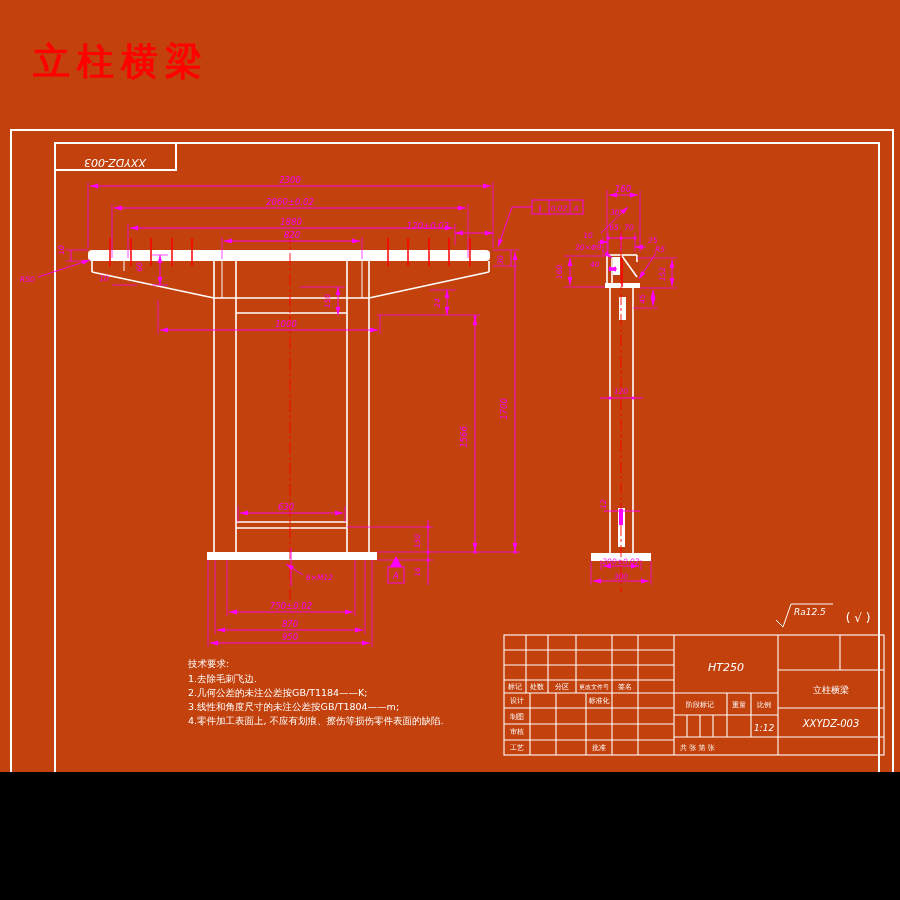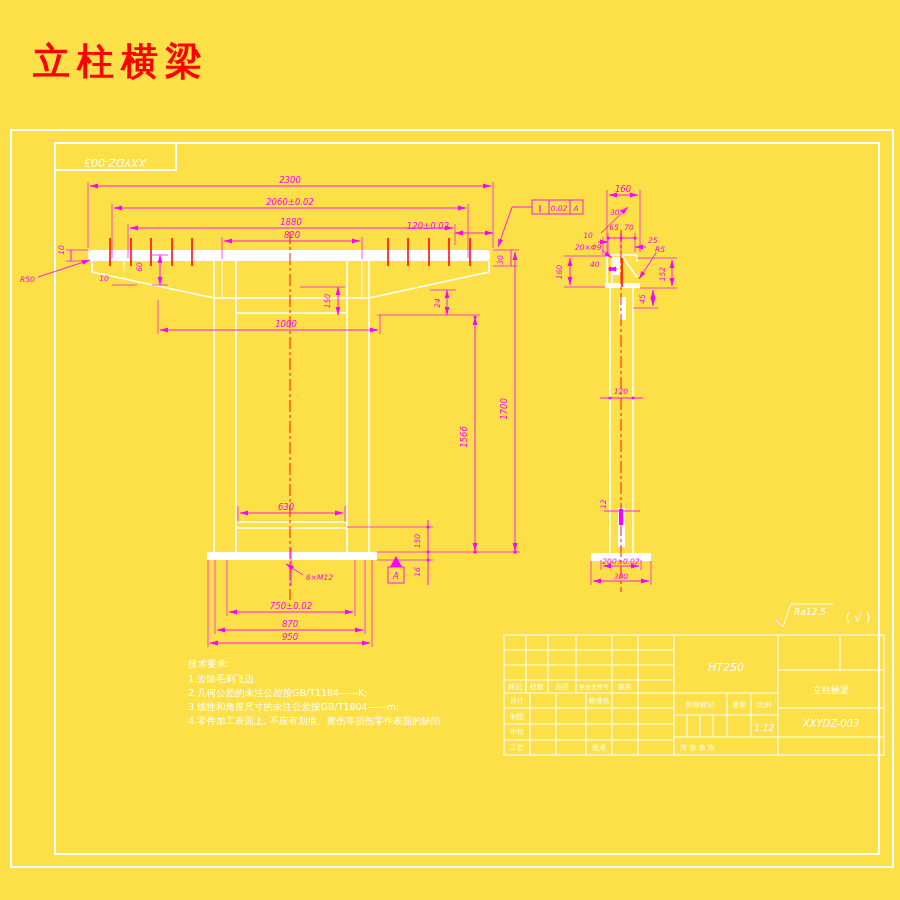--- a/index.html
+++ b/index.html
@@ -1,16 +1,16 @@
 <!DOCTYPE html>
 <html><head>
 <meta charset="utf-8">
 <style>
   html,body{margin:0;padding:0;background:#000;}
-  #stage{position:relative;width:900px;height:900px;background:#fde047;overflow:hidden;
+  #stage{position:relative;width:900px;height:772px;background:#c2410c;overflow:hidden;
          font-family:"DejaVu Sans",sans-serif;}
   svg text{user-select:none;}
   .dim{fill:#FF00FF;font-style:italic;font-size:8.5px;font-family:"DejaVu Sans",sans-serif;}
   .dims{fill:#FF00FF;font-style:italic;font-size:7.5px;font-family:"DejaVu Sans",sans-serif;}
   .wt{fill:#FFFFFF;font-family:"DejaVu Sans",sans-serif;}
   .mid{text-anchor:middle;}
   .m{stroke:#FF00FF;stroke-width:0.9;fill:none;}
   .mth{stroke:#FF00FF;stroke-width:0.7;fill:none;}
   .w{stroke:#FFFFFF;stroke-width:1.6;fill:none;}
   .w1{stroke:#FFFFFF;stroke-width:1;fill:none;}

